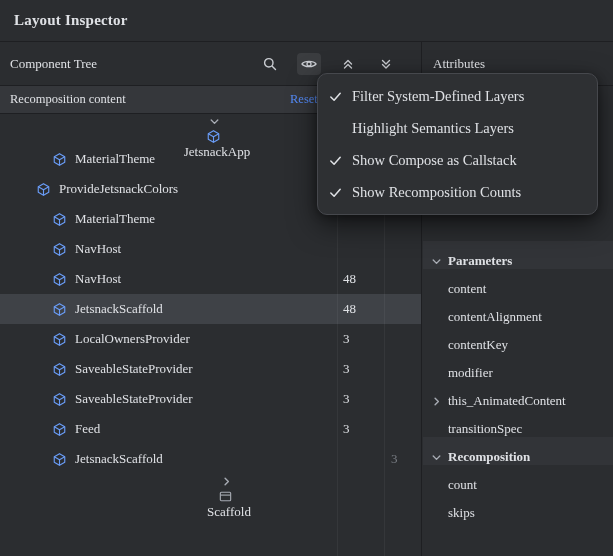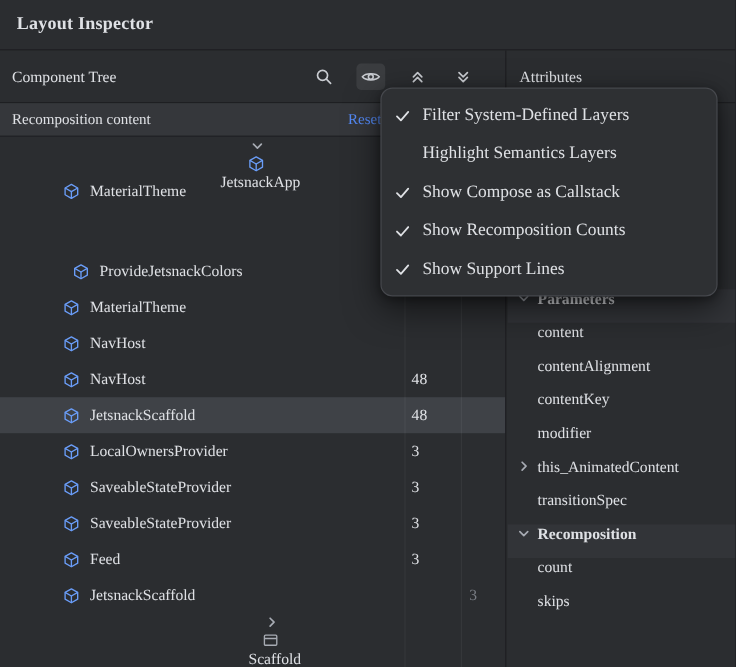--- a/index.html
+++ b/index.html
@@ -41,21 +41,21 @@
   .tree-row.selected{background:var(--selection-bg);}
   .chev{width:20px;min-width:20px;display:flex;justify-content:center;align-items:center;}
   .node-icon{width:18px;min-width:18px;display:flex;align-items:center;}
   .tree-label{margin-left:5px;white-space:nowrap;}
   .count{position:absolute;left:343px;}
   .skips{position:absolute;left:391px;color:var(--text-dim);}
   .col-line{position:absolute;top:72px;bottom:0;width:1px;background:rgba(255,255,255,.05);pointer-events:none;}
   
   .right-panel{position:absolute;top:42px;left:423px;right:0;bottom:0;}
   #attr-rows{position:absolute;top:199px;left:0;right:0;font-size:13px;}
-  .attr-row{height:28px;display:flex;align-items:flex-start;padding-left:5px;box-sizing:border-box;cursor:default;}
+  .attr-row{height:28px;display:flex;align-items:flex-end;padding-left:5px;box-sizing:border-box;cursor:default;}
   .attr-row.section{font-weight:bold;background:var(--section-bg);}
   .attr-chev{width:17px;min-width:17px;display:flex;justify-content:center;align-items:center;}
   .attr-label{margin-left:3px;white-space:nowrap;}
   
   .popup{
     position:absolute;left:317px;top:73px;width:281px;box-sizing:border-box;
     background:var(--menu-bg);border:1px solid var(--menu-border);border-radius:10px;
     padding:6px 0;z-index:50;
     box-shadow:0 10px 28px rgba(0,0,0,.55), 0 2px 8px rgba(0,0,0,.35);
   }
@@ -125,21 +125,21 @@
           <span class="chev"></span>
           <span class="node-icon">
             <svg width="15" height="15" viewBox="0 0 16 16" fill="none" stroke="#6a9df8" stroke-width="1.2" stroke-linejoin="round">
               <path d="M8 1.8 L13.6 5 V11 L8 14.2 L2.4 11 V5 Z"></path>
               <path d="M2.4 5 L8 8.2 L13.6 5"></path>
               <path d="M8 8.2 V14.2"></path>
             </svg>
           </span>
           <span class="tree-label">MaterialTheme</span>
         </div>
-        <div class="tree-row" style="padding-left: 40px; margin-top: 37px;">
+        <div class="tree-row" style="padding-left: 16px;">
           <span class="chev"></span>
           <span class="node-icon">
             <svg width="15" height="15" viewBox="0 0 16 16" fill="none" stroke="#6a9df8" stroke-width="1.2" stroke-linejoin="round">
               <path d="M8 1.8 L13.6 5 V11 L8 14.2 L2.4 11 V5 Z"></path>
               <path d="M2.4 5 L8 8.2 L13.6 5"></path>
               <path d="M8 8.2 V14.2"></path>
             </svg>
           </span>
           <span class="tree-label">ProvideJetsnackColors</span>
         </div>
@@ -351,24 +351,16 @@
           <span>Show Compose as Callstack</span>
         </div>
         <div class="menu-item">
           <span class="menu-check">
             <svg width="15" height="15" viewBox="0 0 16 16" fill="none" stroke="#dfe1e5" stroke-width="1.6" stroke-linecap="round" stroke-linejoin="round">
               <path d="M3 8.5 L6.5 12 L13 4.5"></path>
             </svg>
           </span>
           <span>Show Recomposition Counts</span>
         </div>
-        <div class="menu-item">
-          <span class="menu-check">
-            <svg width="15" height="15" viewBox="0 0 16 16" fill="none" stroke="#dfe1e5" stroke-width="1.6" stroke-linecap="round" stroke-linejoin="round">
-              <path d="M3 8.5 L6.5 12 L13 4.5"></path>
-            </svg>
-          </span>
-          <span>Show Support Lines</span>
-        </div>
       </div>
   </div>
 
 </div>
 
 </body></html>

